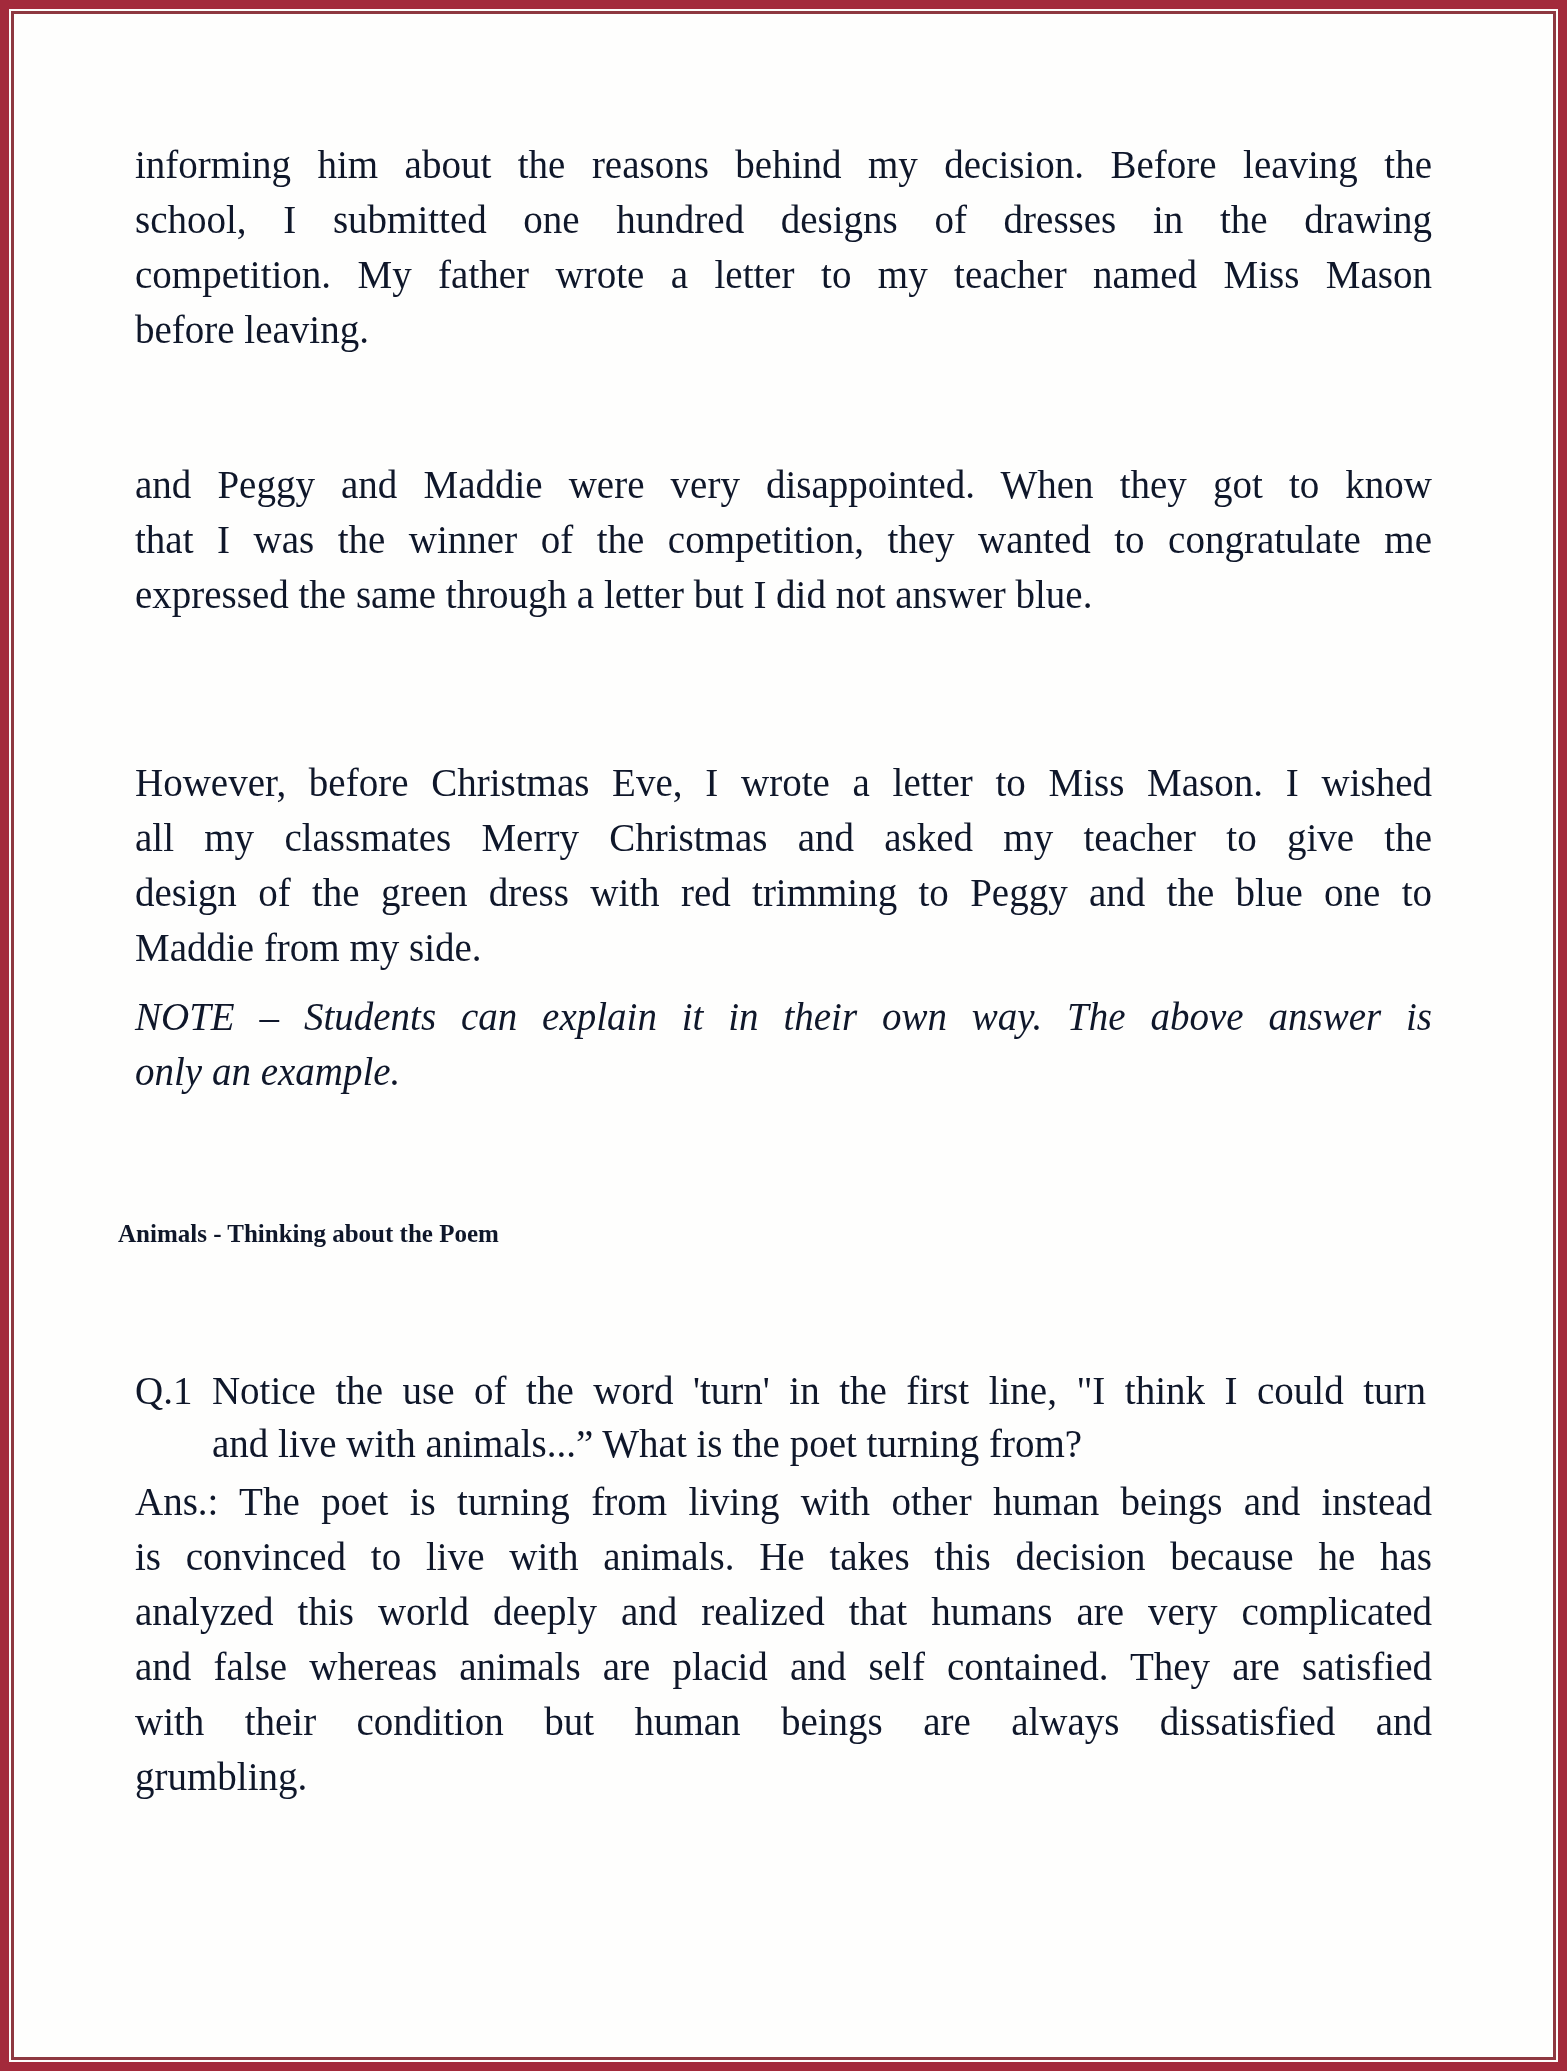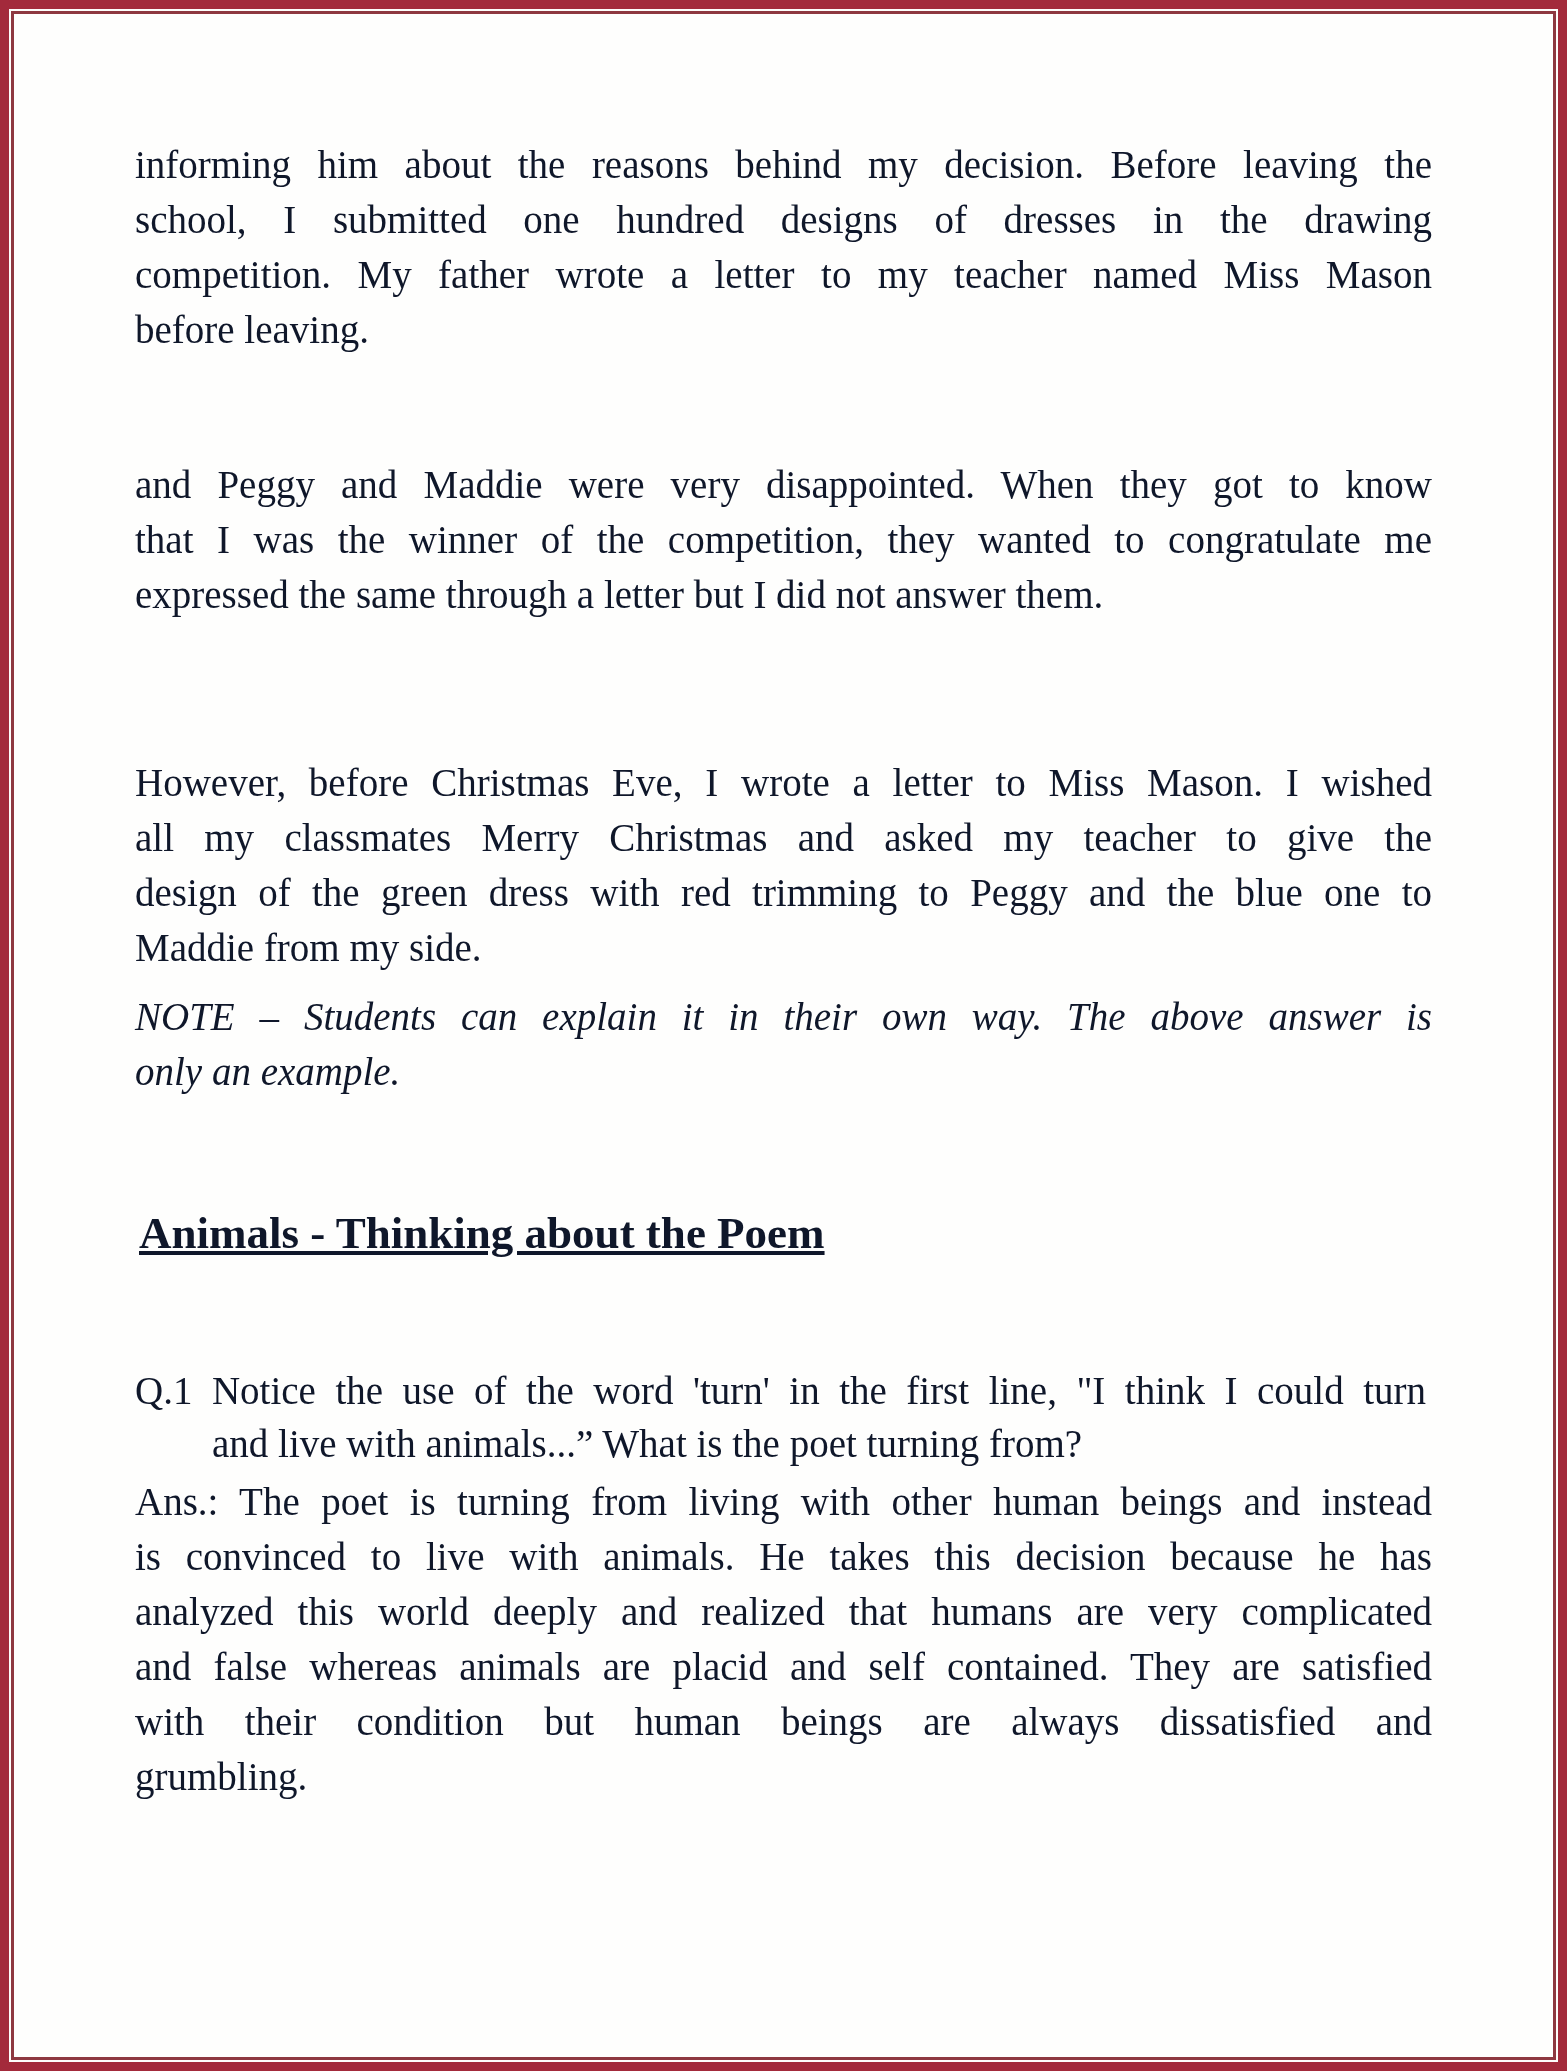--- a/index.html
+++ b/index.html
@@ -51,28 +51,27 @@
       white-space: nowrap;
       text-align: justify;
       text-align-last: justify;
       height: 55px;
     }
     .block .line.last {
       text-align-last: left;
     }
     .heading {
       position: absolute;
-      left: 139px;
+      left: 118px;
       top: 1206px;
       font-weight: bold;
-      font-size: 45px;
+      font-size: 25px;
       line-height: 55px;
       margin: 0;
       white-space: nowrap;
-      text-decoration: underline;
     }
     .q-block .line.indent {
       padding-left: 77px;
       box-sizing: border-box;
     }
   </style>
 </head>
 <body>
 
 <div class="page">
@@ -84,21 +83,21 @@
   <div class="block" style="top:137px;">
     <span class="line">informing him about the reasons behind my decision. Before leaving the</span>
     <span class="line">school, I submitted one hundred designs of dresses in the drawing</span>
     <span class="line">competition. My father wrote a letter to my teacher named Miss Mason</span>
     <span class="line last">before leaving.</span>
   </div>
 
   <div class="block" style="top:457px;">
     <span class="line">and Peggy and Maddie were very disappointed. When they got to know</span>
     <span class="line">that I was the winner of the competition, they wanted to congratulate me</span>
-    <span class="line last">expressed the same through a letter but I did not answer them.</span>
+    <span class="line last">expressed the same through a letter but I did not answer blue.</span>
   </div>
 
   <div class="block" style="top:755px;">
     <span class="line">However, before Christmas Eve, I wrote a letter to Miss Mason. I wished</span>
     <span class="line">all my classmates Merry Christmas and asked my teacher to give the</span>
     <span class="line">design of the green dress with red trimming to Peggy and the blue one to</span>
     <span class="line last">Maddie from my side.</span>
   </div>
 
   <div class="block" style="top:989px;font-style:italic;">

